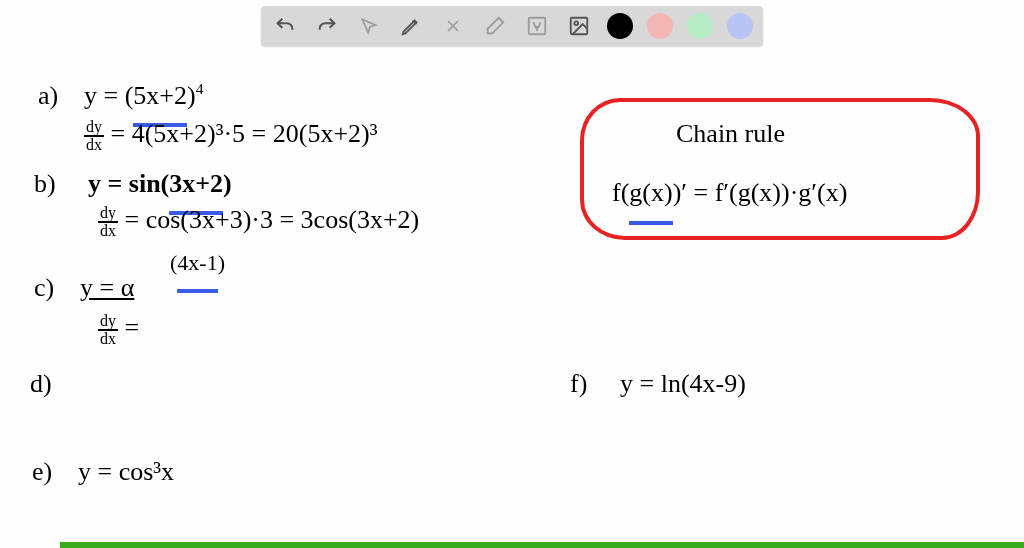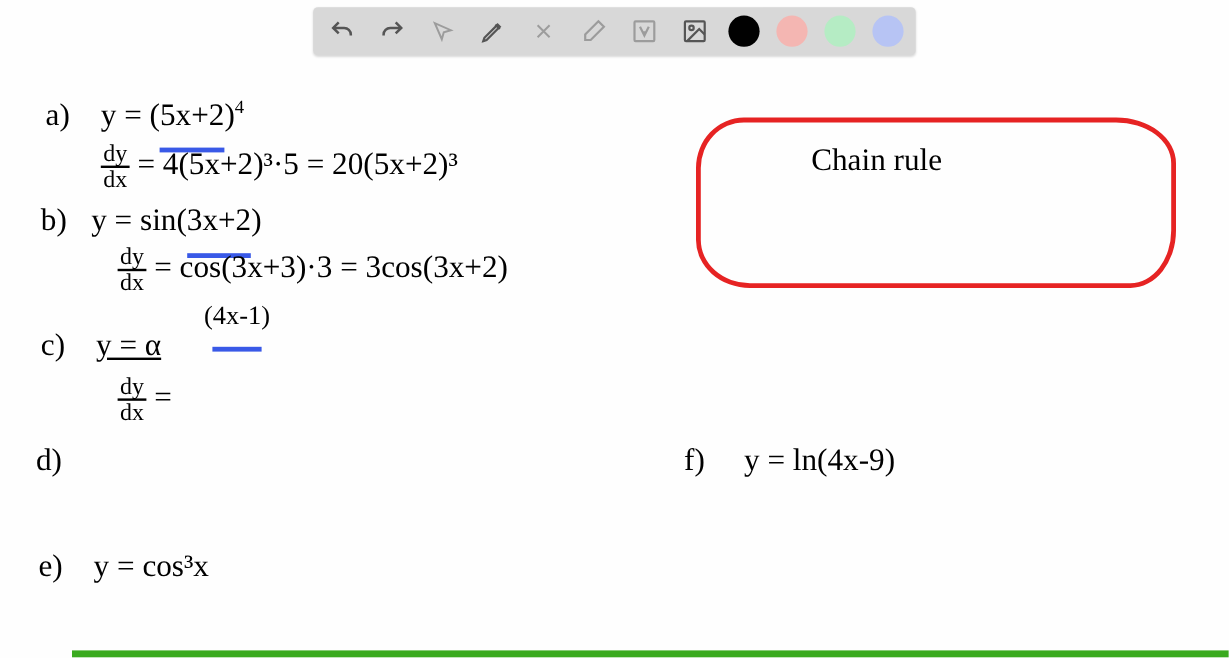--- a/index.html
+++ b/index.html
@@ -64,21 +64,21 @@
     border-bottom: 4px solid #3959e7;
     padding-bottom: 16px;
     display: inline-block;
     line-height: 0.9;
   }
   .frac {
     display: inline-flex;
     flex-direction: column;
     align-items: center;
     vertical-align: middle;
-    font-size: 20px;
+    font-size: 16px;
   }
   .frac .num { border-bottom: 2px solid #000; padding: 0 2px; line-height:1;}
   .frac .den { padding: 0 2px; line-height:1;}
 
   .rule-box {
     position: absolute;
     border: 4px solid #e62323;
     border-radius: 40px 50px 38px 45px / 42px 38px 48px 40px;
     padding: 14px 22px 18px 22px;
   }
@@ -156,21 +156,21 @@
   </div>
   <div class="hw" style="top:62px; left:84px;">
     <span class="frac">
         <span class="num">dy</span>
         <span class="den">dx</span>
       </span>
     <span>= 4(5x+2)³·5 = 20(5x+2)³</span>
   </div>
 
   <div class="hw" style="top:112px; left:34px;">b)</div>
-  <div class="hw" style="top:112px; left:76px;">
+  <div class="hw" style="top:112px; left:88px;font-weight:bold;">
     <span>y = sin(</span><span class="underline-blue">3x+2</span><span>)</span>
   </div>
   <div class="hw" style="top:148px; left:98px;">
     <span class="frac">
         <span class="num">dy</span>
         <span class="den">dx</span>
       </span>
     <span>= cos(3x+3)·3 = 3cos(3x+2)</span>
   </div>
 
@@ -192,17 +192,20 @@
   <div class="hw" style="top:312px; left:30px;">d)</div>
 
   <div class="hw" style="top:400px; left:32px;">e)</div>
   <div class="hw" style="top:400px; left:78px;">y = cos³x</div>
 
   <div class="hw" style="top:312px; left:570px;">f)</div>
   <div class="hw" style="top:312px; left:620px;">y = ln(4x-9)</div>
 
   <div class="rule-box" style="top:42px; left:580px; width:400px; height:142px;">
     <div class="hw" style="position:relative; top:2px; left:70px;">Chain rule</div>
+    <div class="hw" style="position:relative; top:30px; left:6px;">
+      <span>f(</span><span class="underline-blue">g(x)</span><span>)′ = f′(g(x))·g′(x)</span>
+    </div>
   </div>
 
 </div>
 
 <div class="bottom-bar"></div>
 
 </body></html>

